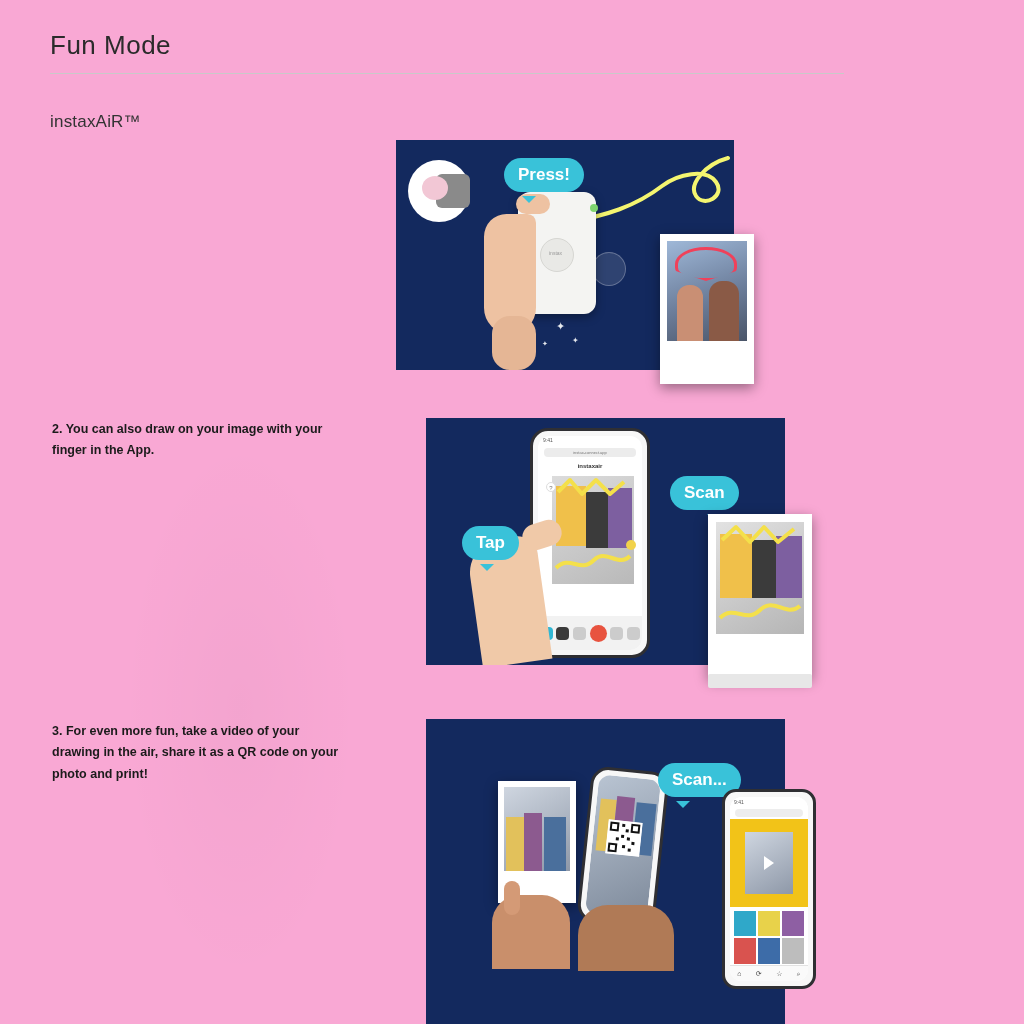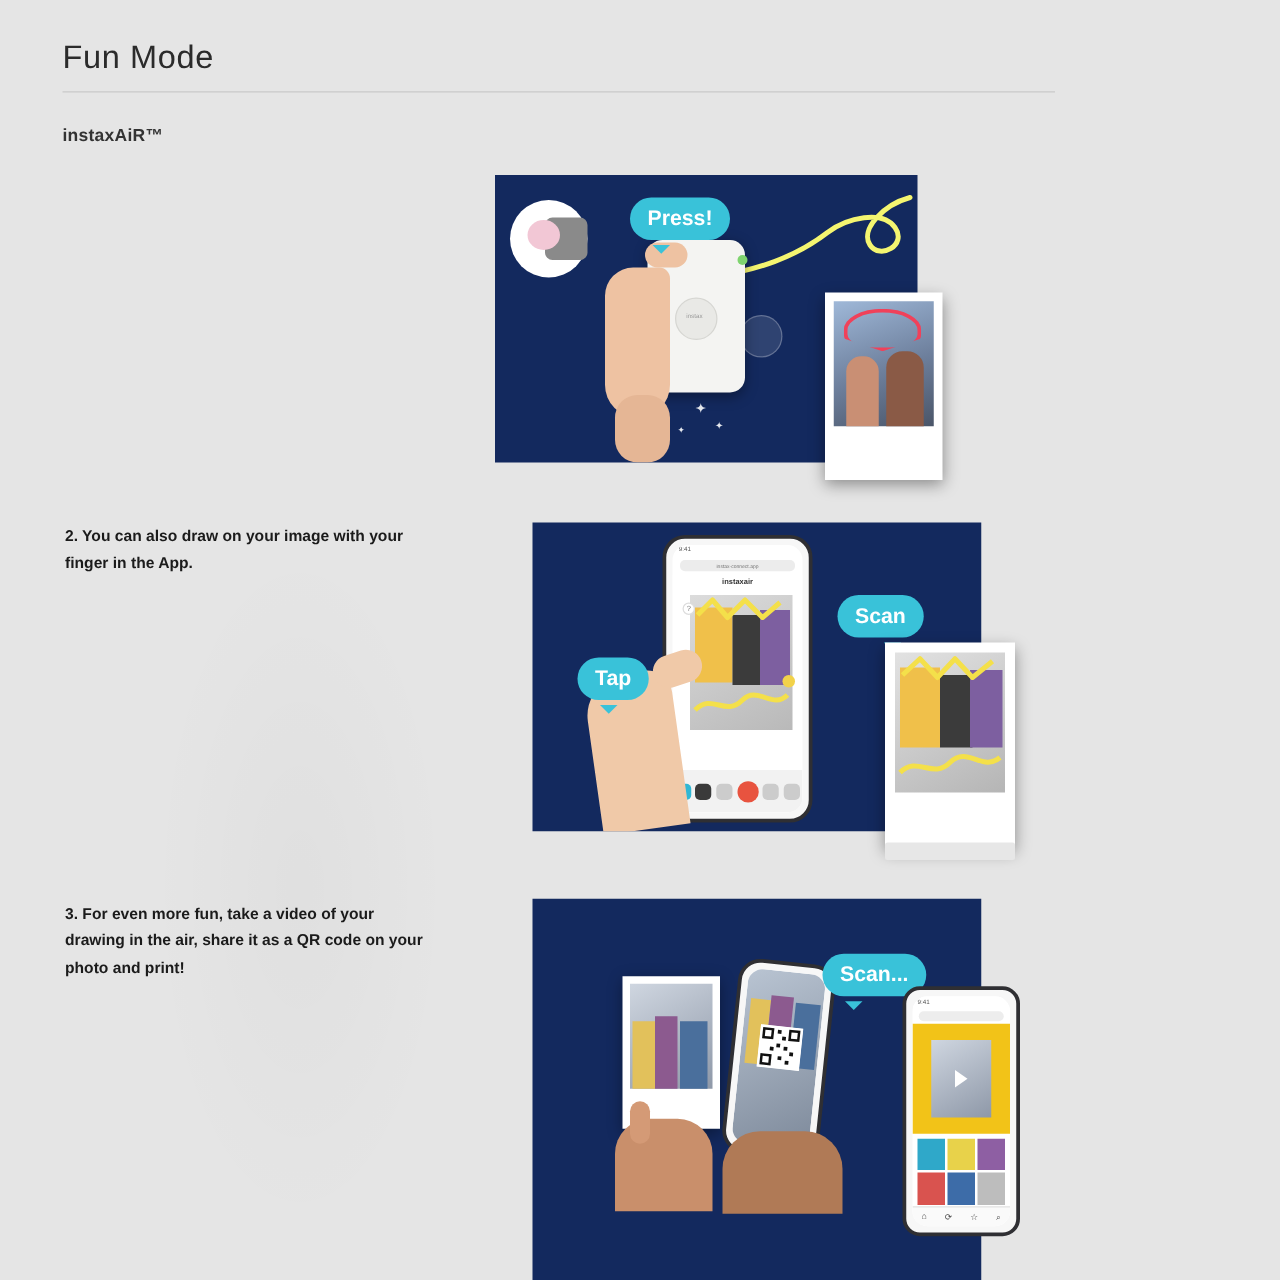--- a/index.html
+++ b/index.html
@@ -7,21 +7,21 @@
     margin: 0; padding: 0;
     width: 1024px; height: 1024px;
     background: #ffffff;
     font-family: "Liberation Sans", sans-serif;
     color: #1c1c1c;
     overflow: hidden;
   }
   .page {
     position: relative;
     width: 1024px; height: 1024px;
-    background: #e5e5e5;
+    background: #f9a8d4;
   }
 
   
   .header {
     position: absolute;
     left: 50px; top: 30px; width: 794px;
   }
   .header-title {
     font-size: 26px;
     font-weight: 400;
@@ -30,23 +30,23 @@
     padding-bottom: 12px;
   }
   .header-rule {
     height: 1px;
     background: #c9c9c9;
     width: 794px;
   }
 
   .subtitle {
     position: absolute;
-    left: 50px; top: 100px;
-    font-size: 14px;
-    font-weight: 700;
+    left: 50px; top: 112px;
+    font-size: 17px;
+    font-weight: 400;
     color: #333;
     letter-spacing: 0.2px;
   }
 
   
   .step-text {
     position: absolute;
     width: 290px;
   }
   .step-head {

